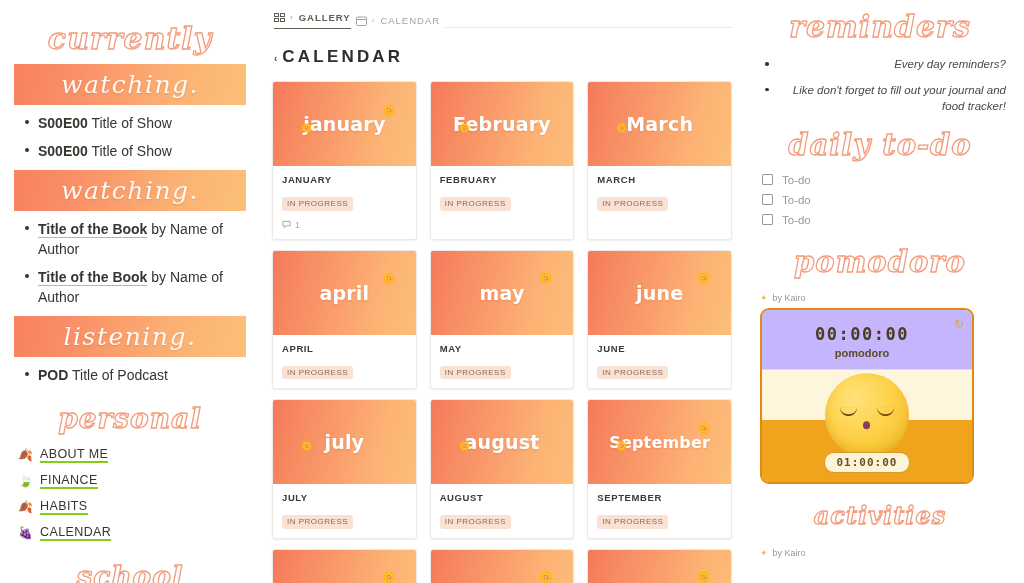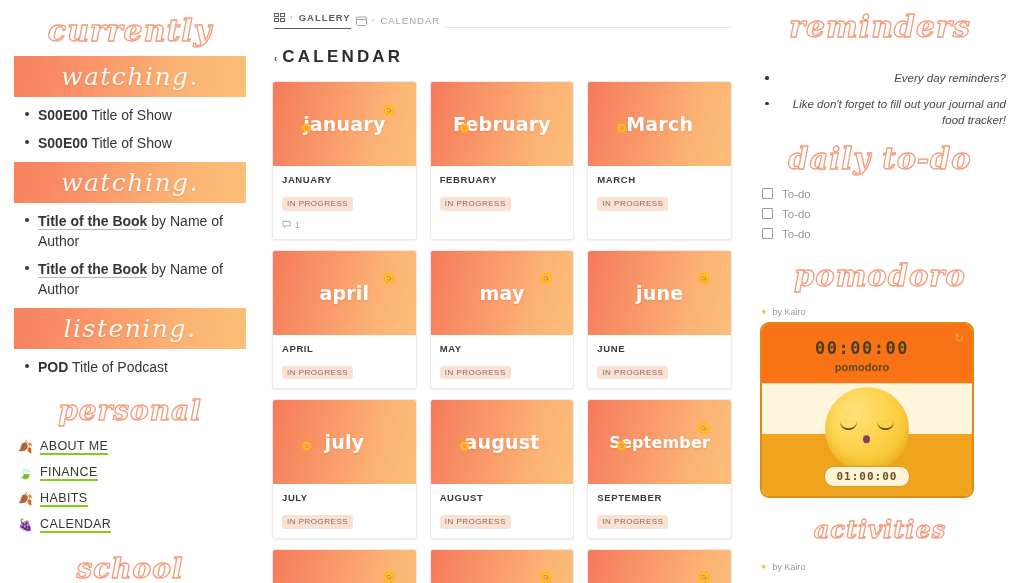--- a/index.html
+++ b/index.html
@@ -6,21 +6,21 @@
   html, body {
     width: 1024px; height: 583px;
     background: #ffffff;
     font-family: "Liberation Sans", sans-serif;
     color: #37352f;
     overflow: hidden;
   }
   .page { display: flex; width: 1024px; height: 583px; }
 
   
-  .col-left { width: 260px; flex: 0 0 260px; padding: 10px 14px 0 14px; }
+  .col-left { width: 260px; flex: 0 0 260px; padding: 18px 14px 0 14px; }
 
   .script-title {
     text-align: center;
     font-family: "DejaVu Serif", serif;
     font-style: italic;
     font-weight: bold;
     color: #ffffff;
     -webkit-text-stroke: 1.3px #f39b7a;
     text-stroke: 1.3px #f39b7a;
     letter-spacing: 1px;
@@ -147,21 +147,21 @@
     padding: 2px 5px 2.5px 5px;
     border-radius: 3px;
   }
   .card-meta {
     display: flex; align-items: center; gap: 4px;
     margin-top: 9px; color: #a5a29b; font-size: 8.5px;
   }
 
   
   .col-right { width: 282px; flex: 0 0 282px; padding: 6px 18px 0 12px; }
-  .script-reminders { font-size: 30px; margin: 6px 0 28px 0; }
+  .script-reminders { font-size: 30px; margin: 6px 0 14px 0; }
   .script-todo      { font-size: 29px; margin: 16px 0 14px 0; }
   .script-pomodoro  { font-size: 29px; margin: 22px 0 16px 0; }
   .script-activities{ font-size: 24px; margin: 20px 0 20px 0; }
 
   ul.rem { list-style: none; padding-left: 8px; }
   ul.rem li {
     position: relative; padding-left: 16px; margin-bottom: 9px;
     font-size: 11.5px; font-style: italic; line-height: 1.45;
     color: #4a4842;
     text-align: right;
@@ -195,21 +195,21 @@
     width: 214px; height: 176px;
     margin-left: 6px;
     border: 2.5px solid #e08a16;
     border-radius: 9px;
     overflow: hidden;
     position: relative;
     background: #fdf4d8;
     display: flex; flex-direction: column;
   }
   .pomo-top {
-    background: #f97316;
+    background: #c4b5fd;
     padding: 14px 10px 10px 0;
     text-align: center;
     border-bottom: 1.5px solid #f3dfa6;
   }
   .pomo-clock {
     font-family: "DejaVu Sans Mono", monospace;
     font-size: 17px; font-weight: bold;
     color: #4a3c1c; letter-spacing: 1.5px;
   }
   .pomo-label {

